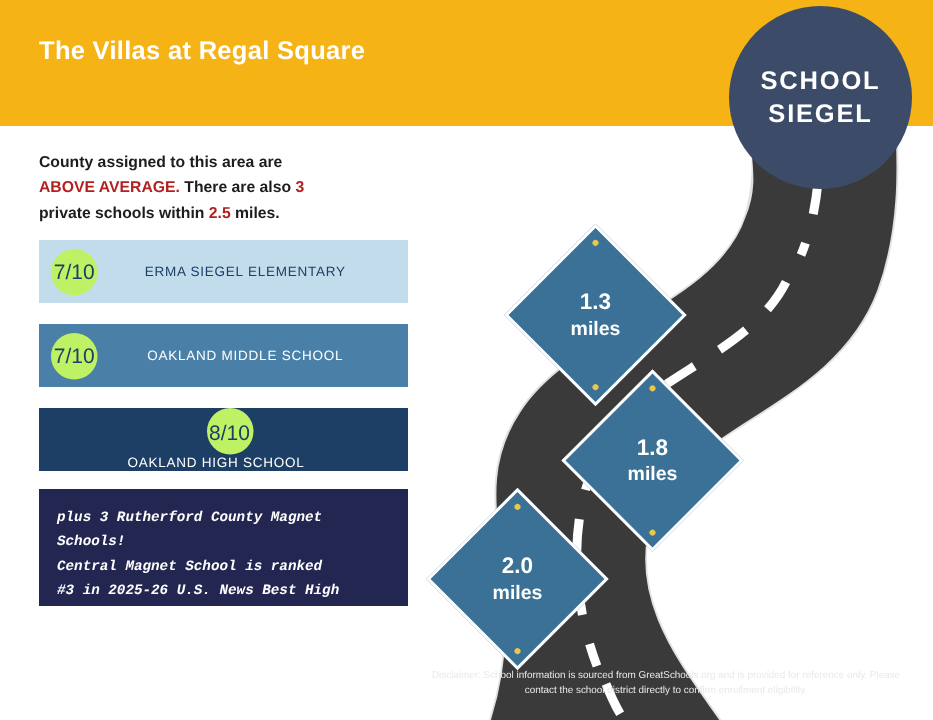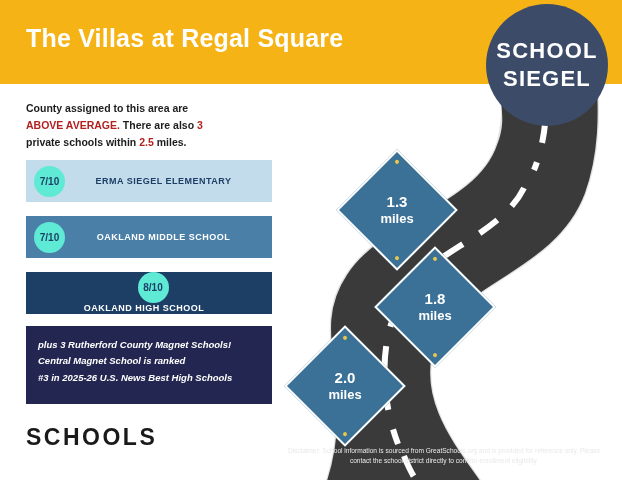--- a/index.html
+++ b/index.html
@@ -27,21 +27,21 @@
     left: 0;
     top: 0;
     width: 622px;
     height: 84px;
     background: #f5b316;
   }
   .header-title {
     position: absolute;
     left: 26px;
     top: 24px;
-    font-size: 25px;
+    font-size: 17px;
     font-weight: bold;
     color: #ffffff;
     letter-spacing: 0.2px;
     white-space: nowrap;
   }
   .badge {
     position: absolute;
     right: 14px;
     top: 4px;
     width: 122px;
@@ -49,21 +49,21 @@
     border-radius: 50%;
     background: #3c4c68;
     color: #ffffff;
     display: flex;
     flex-direction: column;
     align-items: center;
     justify-content: center;
     line-height: 1.28;
   }
   .badge-line {
-    font-size: 22px;
+    font-size: 17px;
     font-weight: bold;
     letter-spacing: 1.2px;
   }
 
   
   .road-area {
     position: absolute;
     left: 206px;
     top: 84px;
     width: 416px;
@@ -94,35 +94,35 @@
     align-items: center;
   }
   .school-row.r0 { top: 160px; background: #c3dcec; }
   .school-row.r1 { top: 216px; background: #4a7fa8; }
   .school-row.r2 { top: 272px; background: #1d3f66; flex-direction: column; }
 
   .score-circle {
     width: 31px;
     height: 31px;
     border-radius: 50%;
-    background: #5eead4;
+    background: #bef264;
     color: #1d3f66;
-    font-size: 10px;
-    font-weight: bold;
+    font-size: 14px;
+    font-weight: normal;
     display: flex;
     align-items: center;
     justify-content: center;
     margin-left: 8px;
     flex: 0 0 auto;
   }
   .school-name {
     flex: 1;
     text-align: center;
     font-size: 9px;
-    font-weight: bold;
+    font-weight: normal;
     letter-spacing: 0.5px;
     padding-right: 10px;
   }
   .r0 .school-name { color: #1d3f66; }
   .r1 .school-name { color: #ffffff; }
   .r2 .school-name { color: #ffffff; }
 
   .magnet-box {
     position: absolute;
     left: 26px;
@@ -130,20 +130,21 @@
     width: 246px;
     height: 78px;
     background: #232650;
     color: #ffffff;
     box-sizing: border-box;
     padding: 11px 12px 0 12px;
     font-size: 9.5px;
     font-weight: bold;
     font-style: italic;
     line-height: 1.72;
+    font-family: Liberation Mono, monospace;
   }
 
   .schools-logo {
     position: absolute;
     left: 26px;
     top: 424px;
     font-size: 23px;
     font-weight: bold;
     letter-spacing: 2.5px;
     color: #1a1a1a;
@@ -257,21 +258,20 @@
     <div class="score-circle">8/10</div>
     <div class="school-name">OAKLAND HIGH SCHOOL</div>
   </div>
 
   <div class="magnet-box">
     <div>plus 3 Rutherford County Magnet Schools!</div>
     <div>Central Magnet School is ranked</div>
     <div>#3 in 2025-26 U.S. News Best High Schools</div>
   </div>
 
-  <div class="schools-logo">SCHOOLS</div>
 
   <div class="sign sign-1">
     <span class="bolt tl"></span>
     <span class="bolt br"></span>
     <div class="inner">
       <div class="dist">1.3</div>
       <div class="unit">miles</div>
     </div>
   </div>
 

